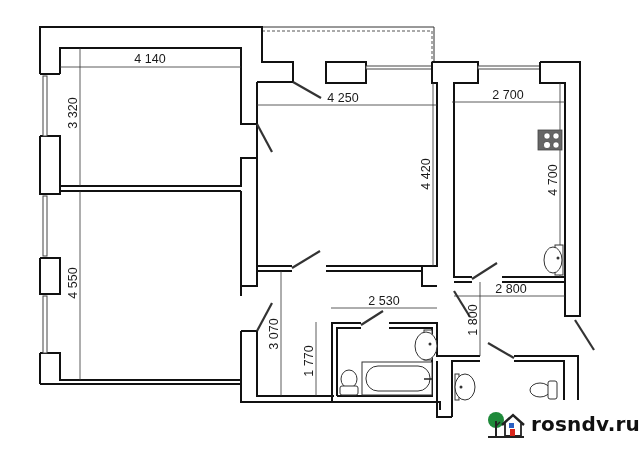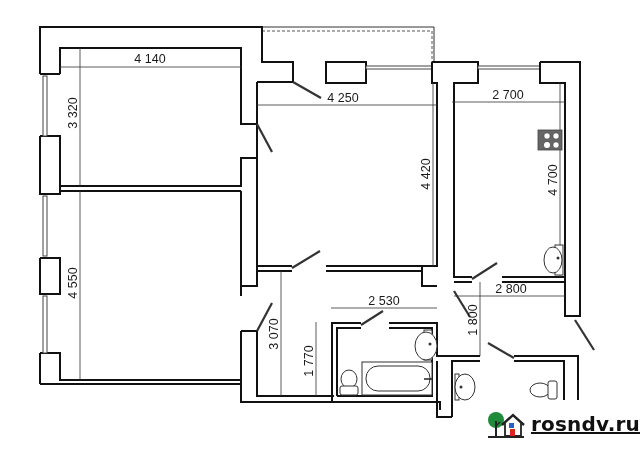--- a/index.html
+++ b/index.html
@@ -9,21 +9,21 @@
   .wallfill { fill: #fff; stroke: #111; stroke-width: 2; }
   .thin { fill: none; stroke: #333; stroke-width: 1; }
   .dim { fill: none; stroke: #333; stroke-width: 0.8; }
   .door { stroke: #333; stroke-width: 2.2; fill: none; }
   .dash { fill: none; stroke: #555; stroke-width: 1; stroke-dasharray: 3 2; }
   .win { fill: #fff; stroke: #444; stroke-width: 1; }
   .dimtext { font-family: "Liberation Sans", sans-serif; font-size: 12.5px; fill: #1a1a1a; }
   .fixture { fill: #fff; stroke: #333; stroke-width: 1; }
   .stove { fill: #666; stroke: #444; stroke-width: 0.8; }
   .watermark { position: absolute; left: 484px; top: 407px; height: 34px; display: flex; align-items: center; background: #fff; padding: 0 4px 0 2px; }
-  .watermark .wm-text { font-family: "DejaVu Sans", sans-serif; font-weight: bold; font-size: 20px; color: #111; margin-left: 5px; letter-spacing: 0.2px; text-decoration: underline; }
+  .watermark .wm-text { font-family: "DejaVu Sans", sans-serif; font-weight: bold; font-size: 20px; color: #111; margin-left: 5px; letter-spacing: 0.2px; }
 </style>
 </head>
 <body>
 
 <svg id="plan" viewBox="0 0 640 452" xmlns="http://www.w3.org/2000/svg">
 
   <g>
     <polyline class="dash" points="262,31 432,31 432,62"></polyline>
     <polyline class="thin" points="262,27 434,27 434,62"></polyline>
   </g>

